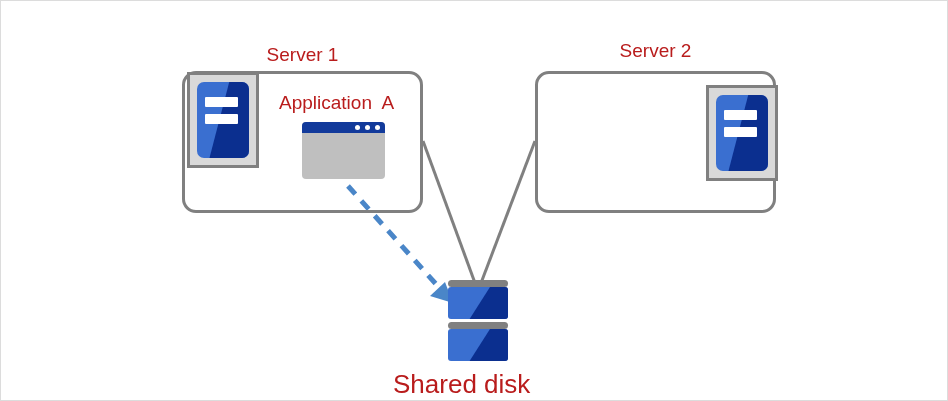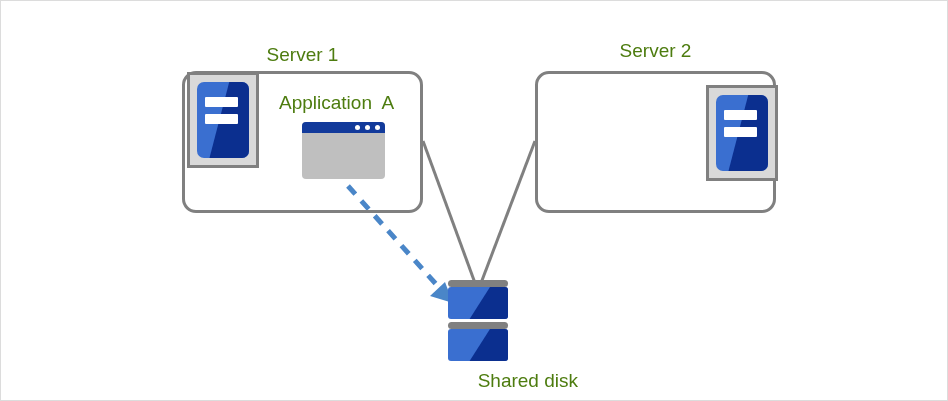--- a/index.html
+++ b/index.html
@@ -14,21 +14,21 @@
     position: relative;
     width: 948px;
     height: 401px;
     background: #ffffff;
     box-sizing: border-box;
     border: 1px solid #dcdcdc;
     overflow: hidden;
   }
   .label {
     position: absolute;
-    color: #4d7c0f;
+    color: #b91c1c;
     font-family: "Liberation Sans", sans-serif;
     white-space: pre;
     line-height: 1;
   }
   
   .server-box {
     position: absolute;
     border: 3px solid #808080;
     border-radius: 14px;
     background: transparent;
@@ -192,15 +192,15 @@
     <div class="cap c1"></div>
     <div class="slab s1">
       <div class="shade"></div>
     </div>
     <div class="cap c2"></div>
     <div class="slab s2">
       <div class="shade"></div>
     </div>
   </div>
 
-  <div class="label" style="left:377px; top:370px; width:200px; text-align:right; font-size:19px;">Shared disk</div>
+  <div class="label" style="left:392px; top:370px; width:200px; text-align:left; font-size:26px;">Shared disk</div>
 
 </div>
 
 </body></html>

